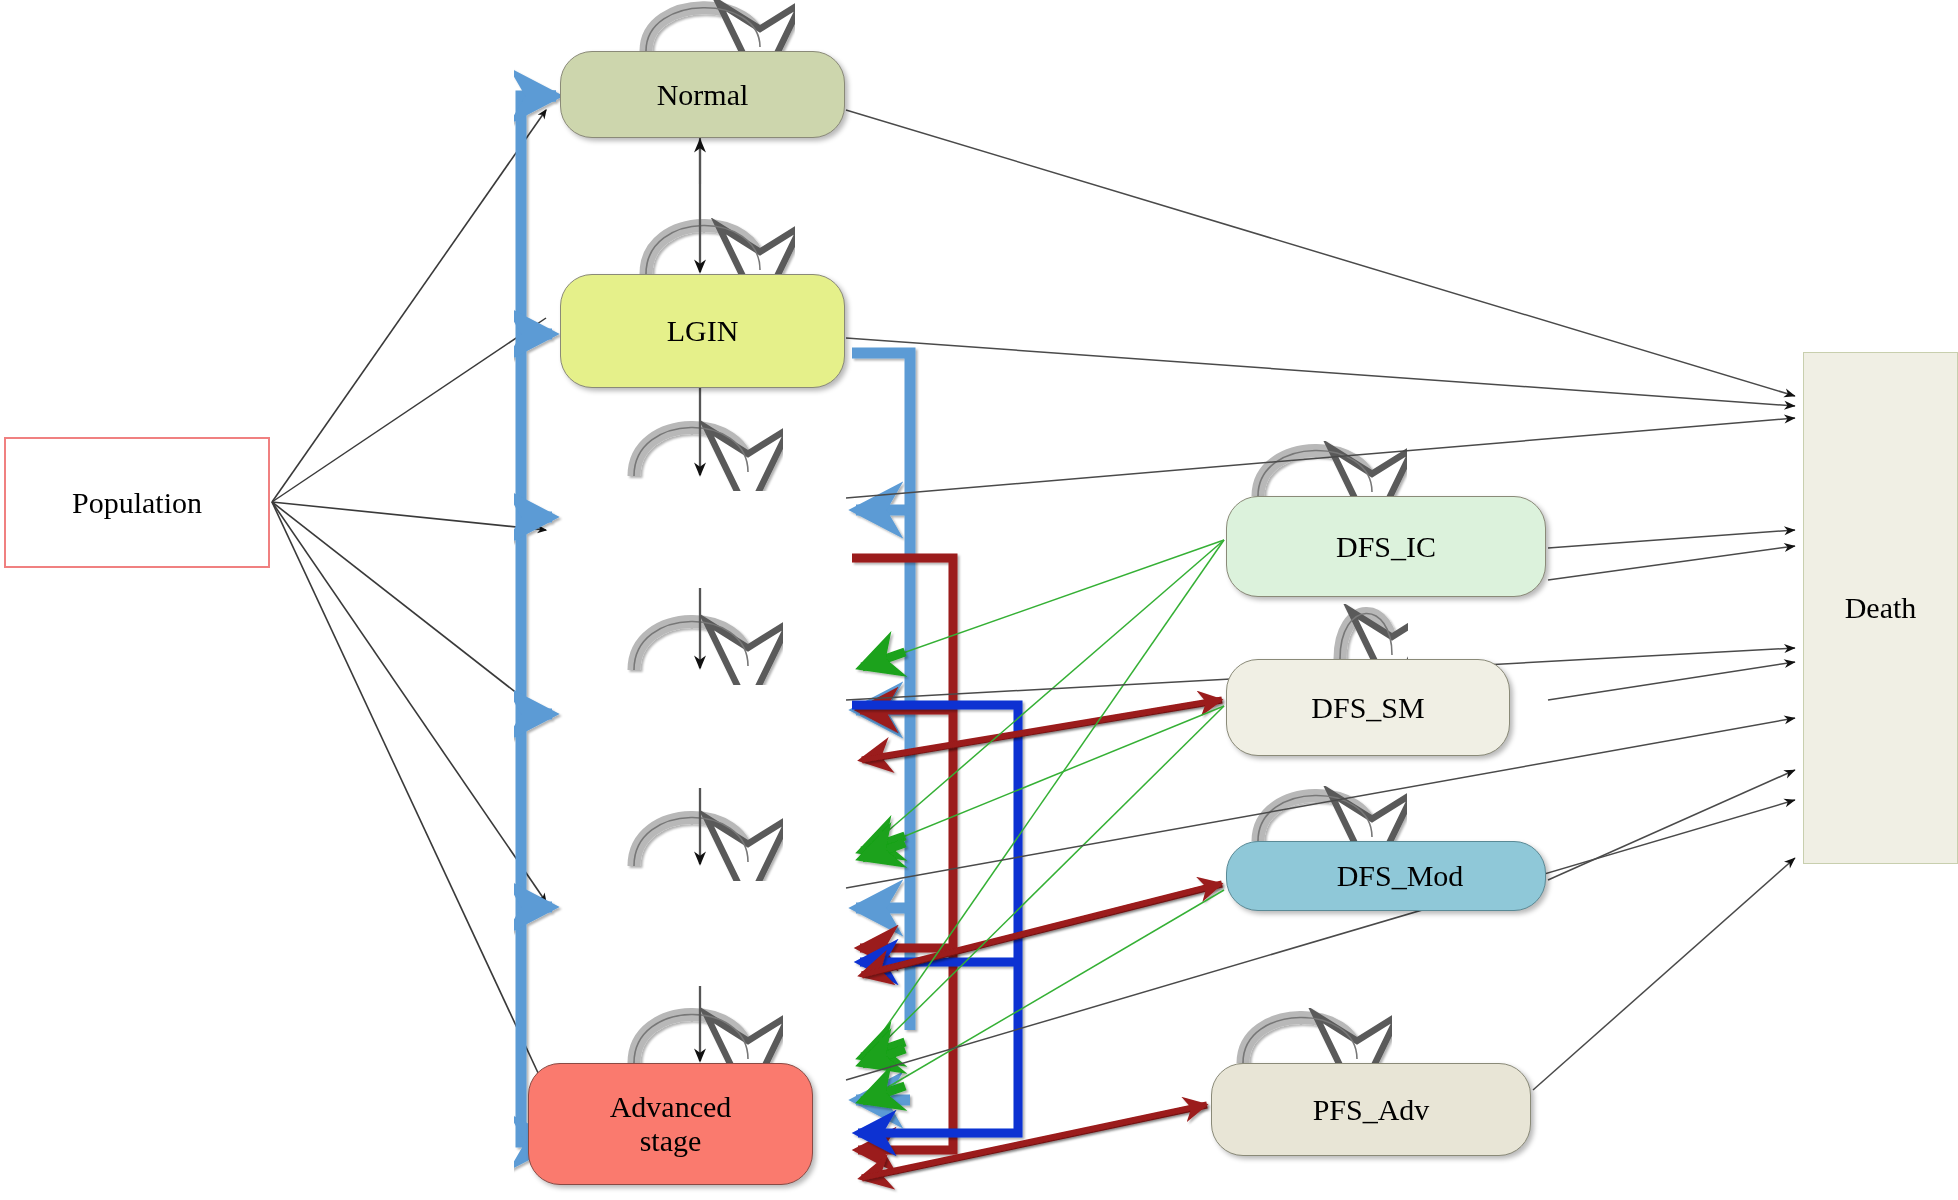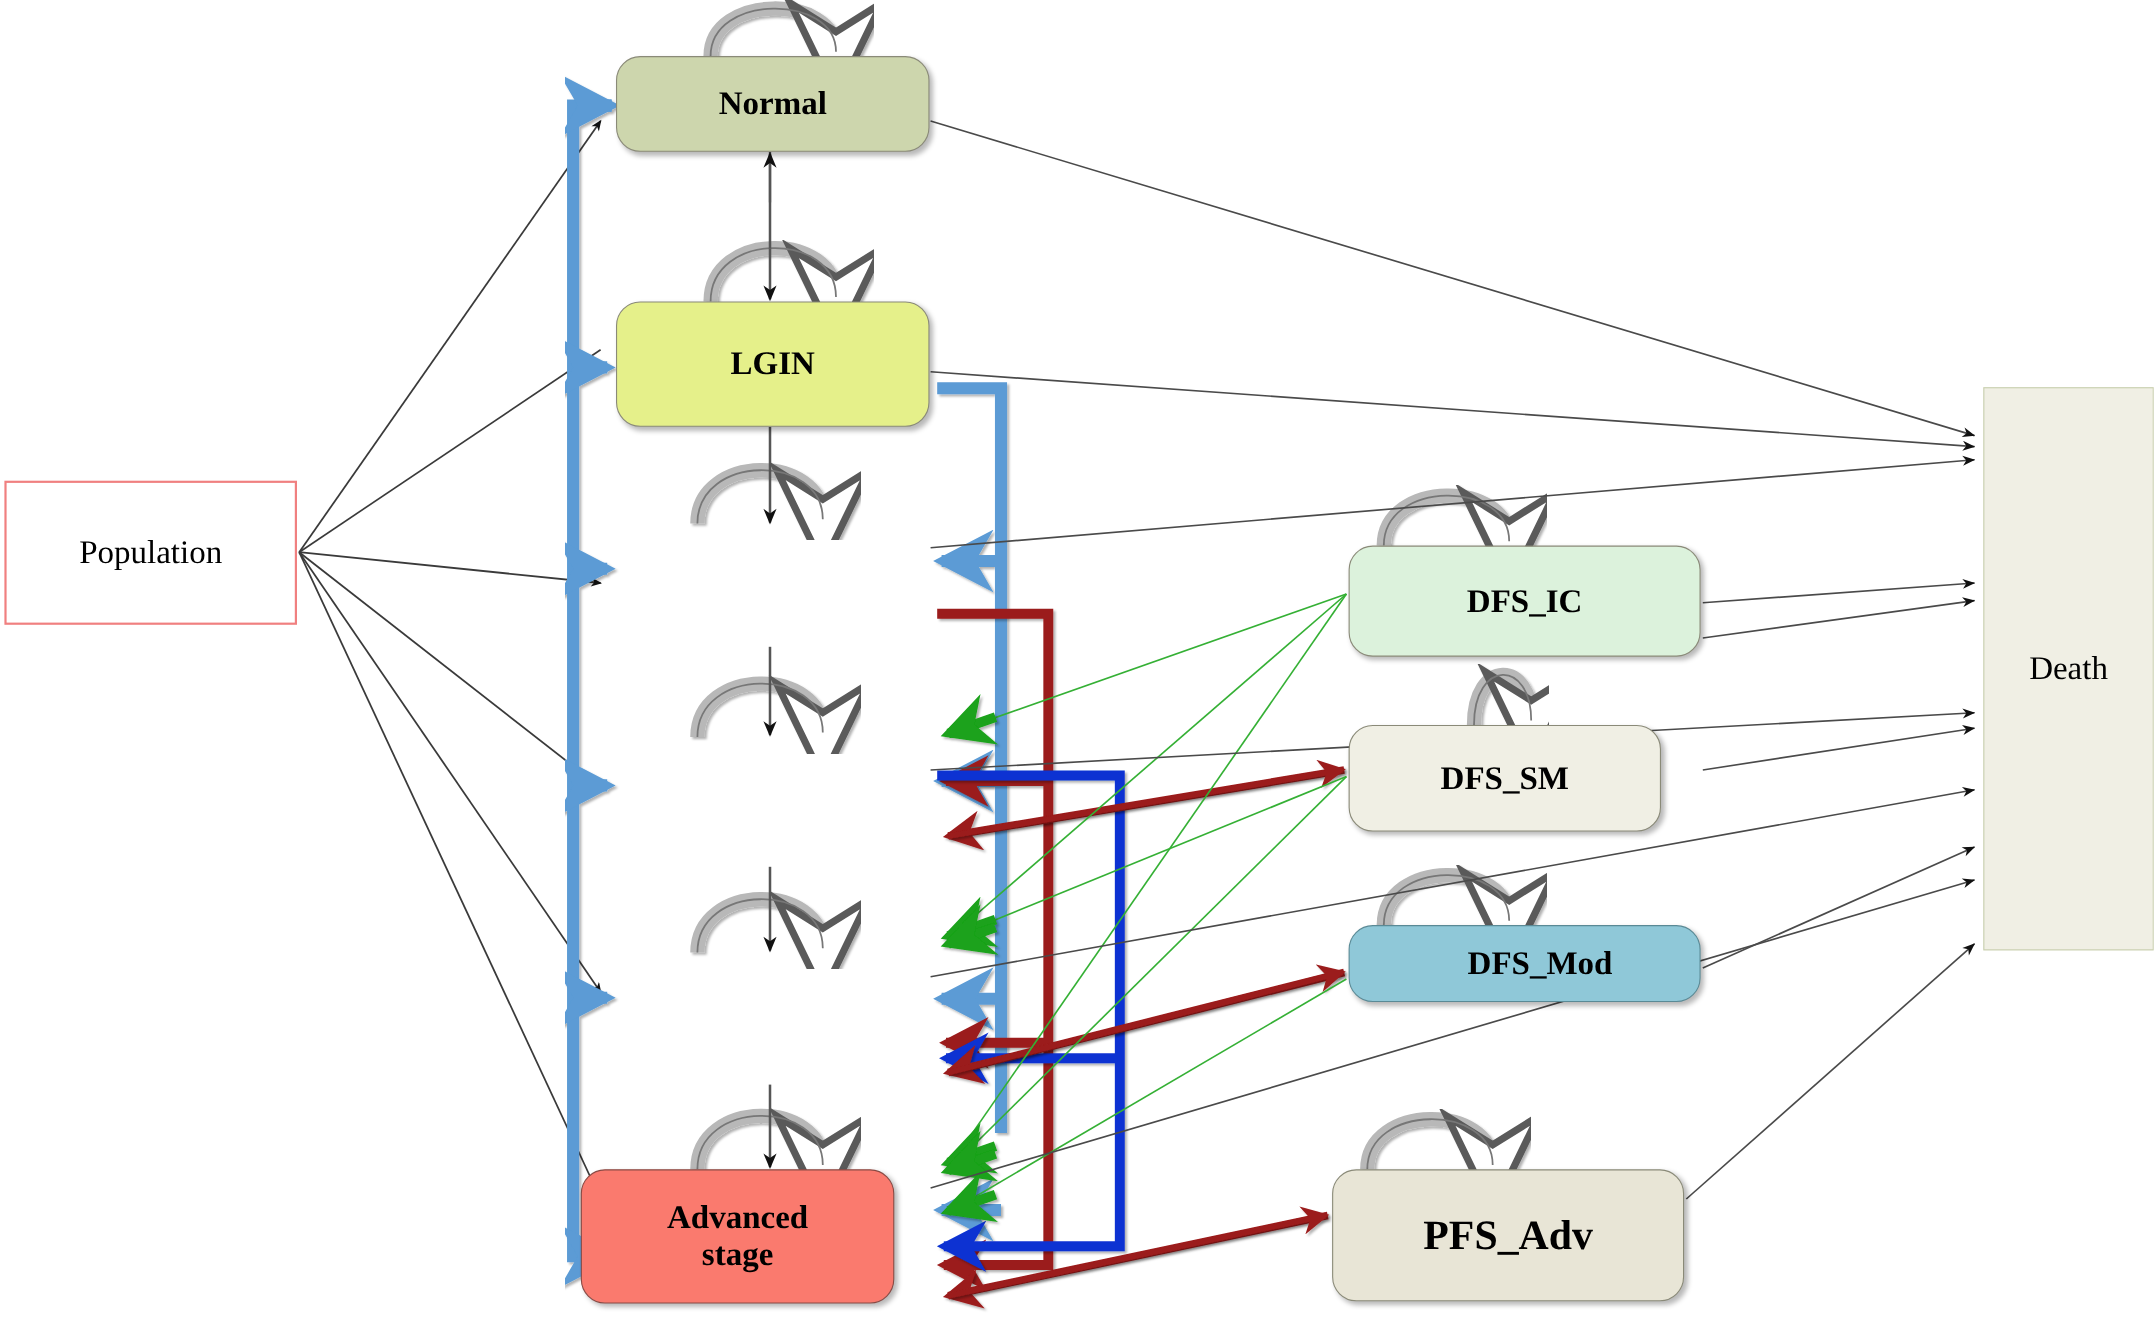--- a/index.html
+++ b/index.html
@@ -2,22 +2,22 @@
 <html><head>
 <meta charset="utf-8">
 <style>
   html,body{margin:0;padding:0;background:#ffffff;}
   body{width:1958px;height:1200px;overflow:hidden;font-family:"Liberation Serif",serif;}
   #stage{position:relative;width:1958px;height:1200px;background:#fff;}
   svg#wires{position:absolute;left:0;top:0;width:1958px;height:1200px;}
   .node{position:absolute;box-sizing:border-box;display:flex;align-items:center;
         justify-content:center;text-align:center;color:#000;
         font-family:"Liberation Serif",serif;line-height:1.12;}
-  .rounded{border-radius:22px;border:1.6px solid #8a8a78;
-           box-shadow:3px 3px 5px rgba(0,0,0,.28);font-weight:bold;}
+  .rounded{border-radius:32px;border:1.6px solid #8a8a78;
+           box-shadow:3px 3px 5px rgba(0,0,0,.28);}
   .sharp{border-radius:0;}
   .lbl{white-space:pre-line;}
 </style>
 </head>
 <body>
 
 <div id="stage">
 
   <svg id="wires" viewBox="0 0 1958 1200" xmlns="http://www.w3.org/2000/svg">
     <defs>
@@ -213,21 +213,21 @@
   </div>
 
   <div class="node rounded" style="left:1226px;top:659px;width:284px;height:97px;background:#f0efe4;border-color:#8a8a78;font-size:30px;">
     <span class="lbl">DFS_SM</span>
   </div>
 
   <div class="node rounded" style="left:1226px;top:841px;width:320px;height:70px;background:#8fc8d8;border-color:#5a8a96;font-size:30px;padding-left:28px;">
     <span class="lbl">DFS_Mod</span>
   </div>
 
-  <div class="node rounded" style="left:1211px;top:1063px;width:320px;height:120px;background:#e8e5d6;border-color:#8a8a78;font-size:38px;">
+  <div class="node rounded" style="left:1211px;top:1063px;width:320px;height:93px;background:#e8e5d6;border-color:#8a8a78;font-size:30px;">
     <span class="lbl">PFS_Adv</span>
   </div>
 
   <div class="node sharp" style="left:1803px;top:352px;width:155px;height:512px;background:#f0efe4;border:1.5px solid #c8cfae;font-size:30px;">
     <span class="lbl">Death</span>
   </div>
 
 </div>
 
 </body></html>

